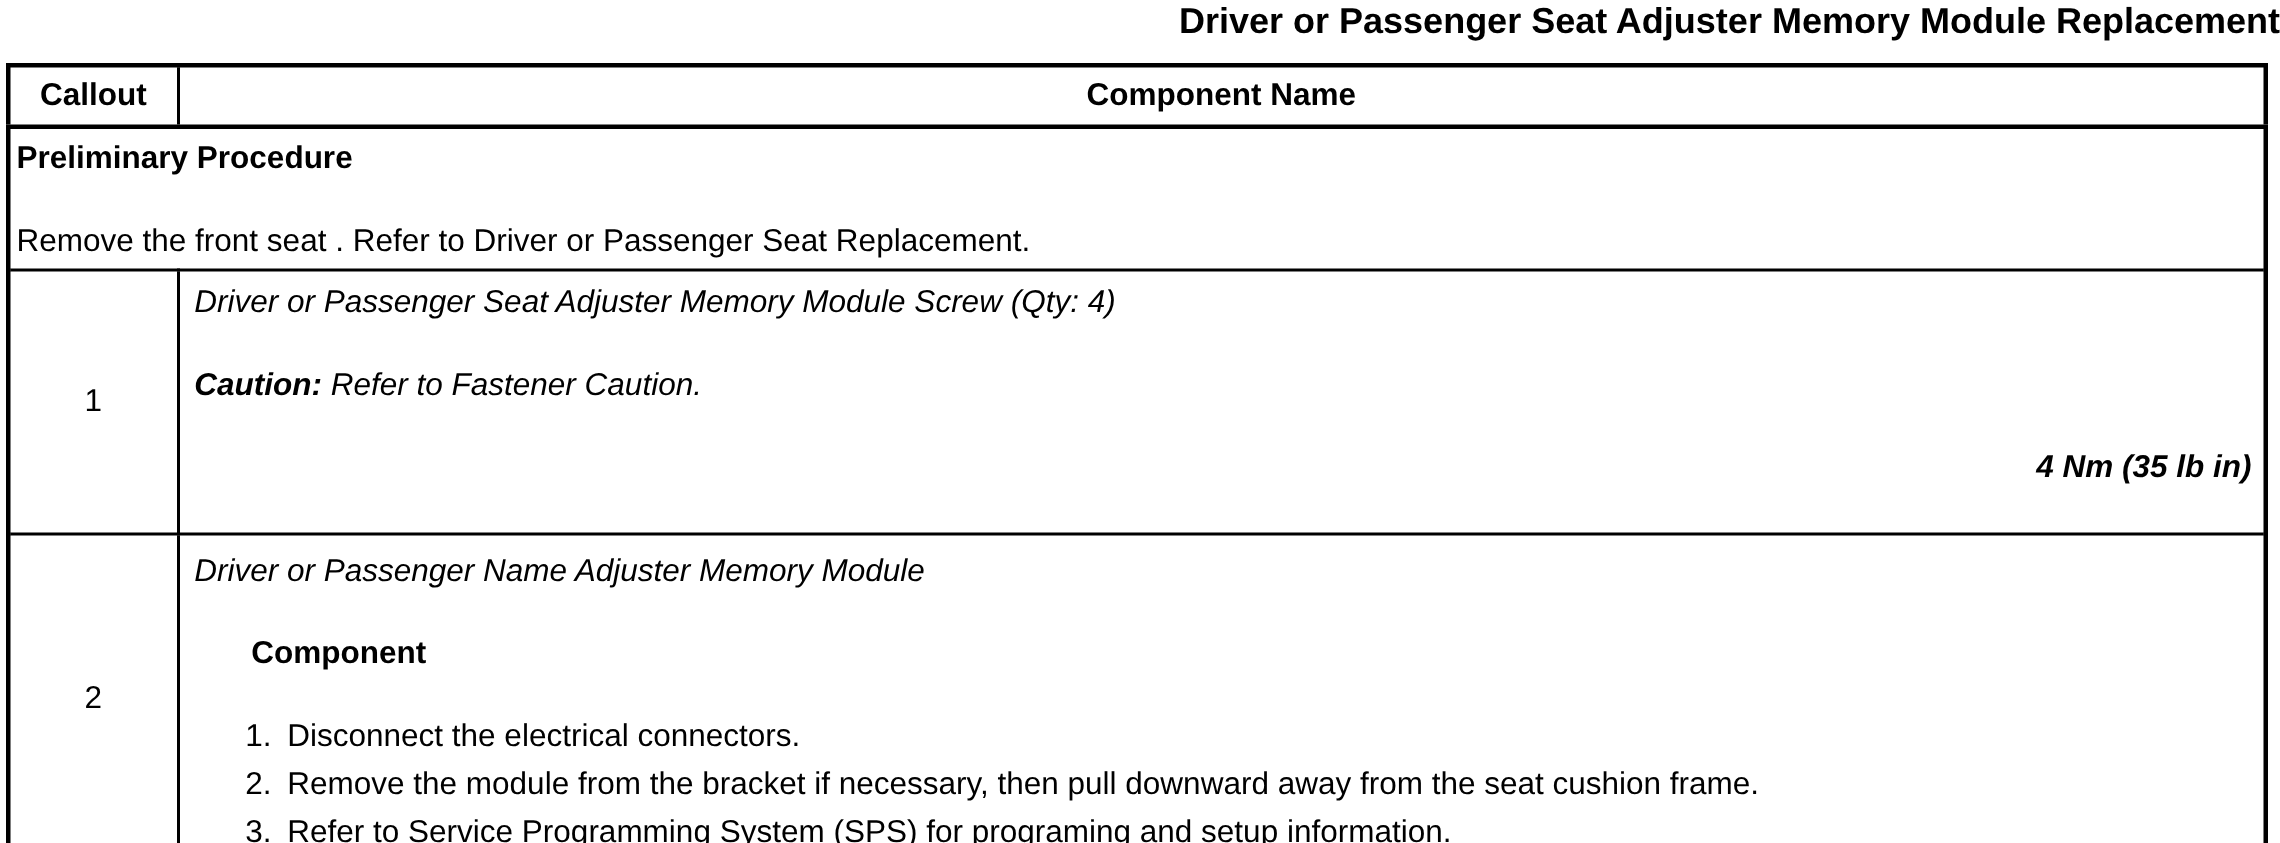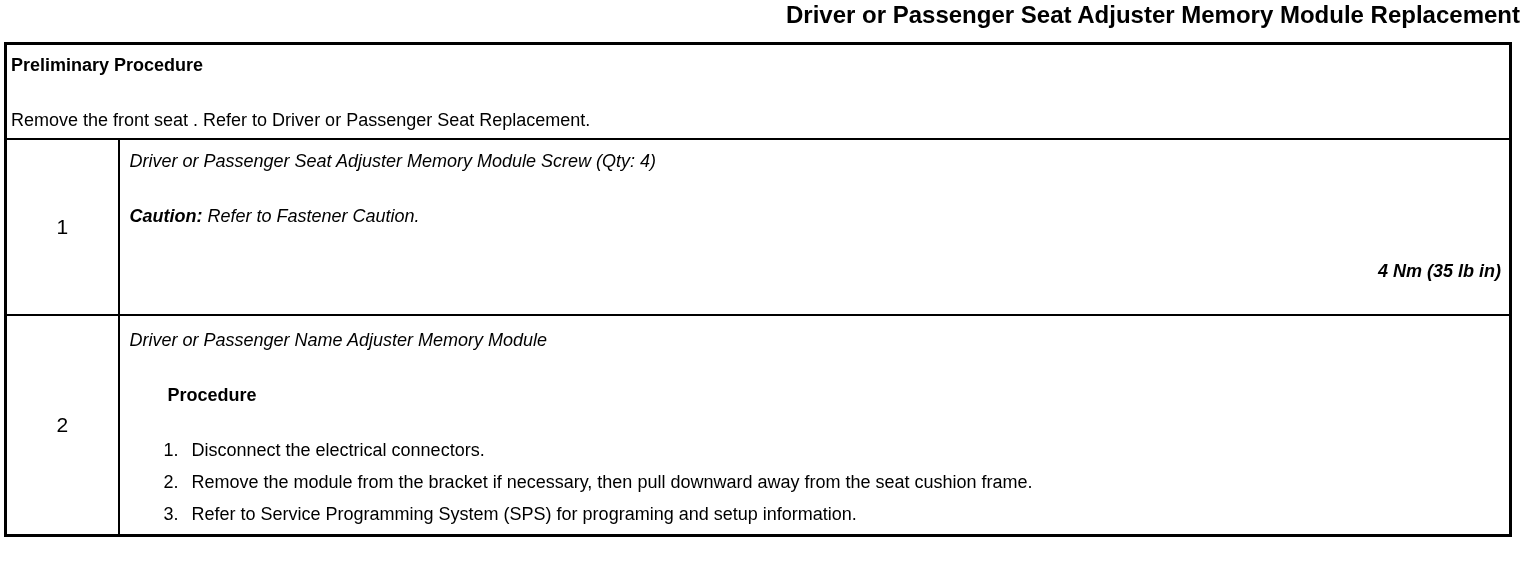--- a/index.html
+++ b/index.html
@@ -38,21 +38,21 @@
   tr.header-row th {
     border-bottom-width: 3px;
     font-size: 21px;
     font-weight: bold;
     text-align: center;
     vertical-align: middle;
     height: 41px;
     background: #ffffff;
   }
   col.callout-col { width: 113px; }
-  td { vertical-align: top; font-size: 18px; }
+  td { vertical-align: top; font-size: 21px; }
   td.prelim-cell {
     height: 95px;
     padding: 8px 4px 0 4px;
   }
   .prelim-heading {
     font-weight: bold;
     line-height: 24px;
   }
   .prelim-text {
     margin-top: 31px;
@@ -95,20 +95,24 @@
 <div class="page">
 
   <div class="doc-title">Driver or Passenger Seat Adjuster Memory Module Replacement</div>
 
   <table class="callout-table">
     <colgroup>
       <col class="callout-col">
       <col>
     </colgroup>
     <tbody>
+        <tr class="header-row">
+      <th>Callout</th>
+      <th>Component Name</th>
+    </tr>
 
     <tr class="prelim-row">
       <td class="prelim-cell" colspan="2">
         <div class="prelim-heading">Preliminary Procedure</div>
         <div class="prelim-text">Remove the front seat . Refer to Driver or Passenger Seat Replacement.</div>
       </td>
     </tr>
 
     <tr class="item-row-1">
       <td class="callout-cell">1</td>
@@ -118,21 +122,21 @@
           <span class="bold">Caution:</span><span> Refer to Fastener Caution.</span>
         </div>
         <div class="line bold">4 Nm (35 lb in)</div>
       </td>
     </tr>
 
     <tr class="item-row-2">
       <td class="callout-cell">2</td>
       <td class="component-cell">
         <div class="line">Driver or Passenger Name Adjuster Memory Module</div>
-        <div class="procedure-heading">Procedure</div>
+        <div class="procedure-heading">Component</div>
         <div class="steps">
           <div class="step">
             <span class="step-num">1.</span>
             <span class="step-text">Disconnect the electrical connectors.</span>
           </div>
           <div class="step">
             <span class="step-num">2.</span>
             <span class="step-text">Remove the module from the bracket if necessary, then pull downward away from the seat cushion frame.</span>
           </div>
           <div class="step">

